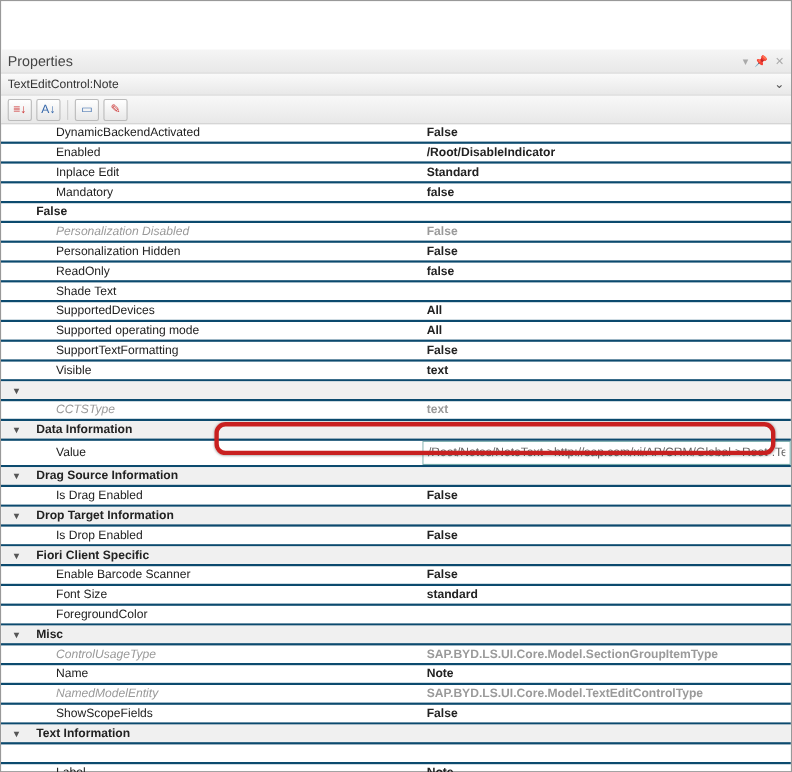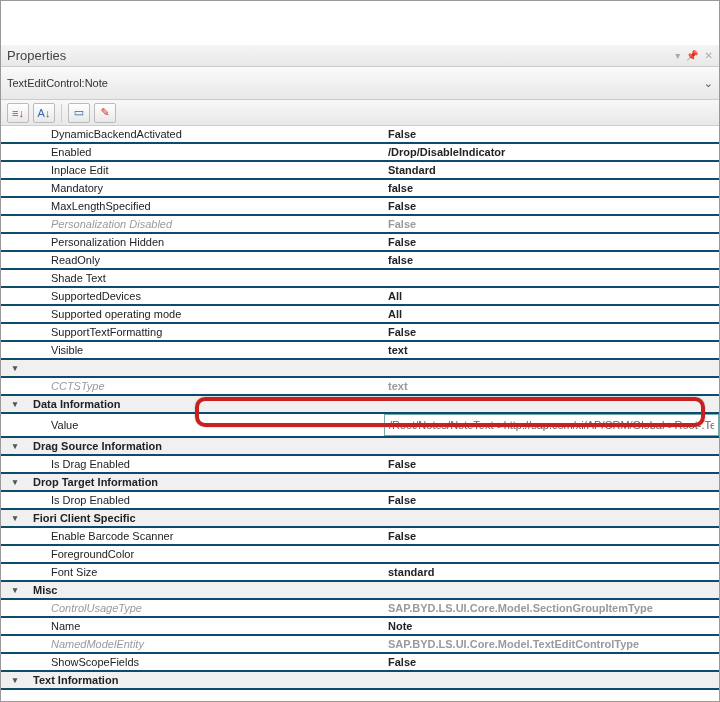--- a/index.html
+++ b/index.html
@@ -24,21 +24,21 @@
   }
   .title-bar .title { font-size: 13px; color: #444; }
   .title-bar .win-icons { display: flex; gap: 6px; color: #aaa; font-size: 10px; }
   .context-bar {
     background: linear-gradient(#fafafa, #e8e8e8);
     border-bottom: 1px solid #ccc;
     padding: 2px 6px;
     display: flex;
     justify-content: space-between;
     align-items: center;
-    height: 33px;
+    height: 20px;
     color: #333;
   }
   .context-bar .chev { color: #555; }
   .toolbar {
     background: linear-gradient(#f8f8f8, #e8e8e8);
     border-bottom: 1px solid #ccc;
     padding: 3px 6px;
     display: flex;
     gap: 4px;
     align-items: center;
@@ -169,35 +169,34 @@
 <div class="grid-wrap">
   <div class="grid" id="grid">
       <div class="row">
         <div class="gutter"></div>
         <div class="name">DynamicBackendActivated</div>
         <div class="val">False</div>
       </div>
       <div class="row">
         <div class="gutter"></div>
         <div class="name">Enabled</div>
-        <div class="val">/Drop/DisableIndicator</div>
+        <div class="val">/Root/DisableIndicator</div>
       </div>
       <div class="row">
         <div class="gutter"></div>
         <div class="name">Inplace Edit</div>
         <div class="val">Standard</div>
       </div>
       <div class="row">
         <div class="gutter"></div>
         <div class="name">Mandatory</div>
         <div class="val">false</div>
       </div>
       <div class="row">
         <div class="gutter"></div>
-        <div class="name">MaxLengthSpecified</div>
         <div class="val">False</div>
       </div>
       <div class="row">
         <div class="gutter"></div>
         <div class="name dim">Personalization Disabled</div>
         <div class="val dim">False</div>
       </div>
       <div class="row">
         <div class="gutter"></div>
         <div class="name">Personalization Hidden</div>
@@ -287,27 +286,27 @@
         <div class="name">Fiori Client Specific</div>
         <div class="val"></div>
       </div>
       <div class="row">
         <div class="gutter"></div>
         <div class="name">Enable Barcode Scanner</div>
         <div class="val">False</div>
       </div>
       <div class="row">
         <div class="gutter"></div>
-        <div class="name">ForegroundColor</div>
-        <div class="val"></div>
-      </div>
-      <div class="row">
-        <div class="gutter"></div>
         <div class="name">Font Size</div>
         <div class="val">standard</div>
+      </div>
+      <div class="row">
+        <div class="gutter"></div>
+        <div class="name">ForegroundColor</div>
+        <div class="val"></div>
       </div>
       <div class="row cat">
         <div class="gutter">
           <span class="caret">▾</span>
         </div>
         <div class="name">Misc</div>
         <div class="val"></div>
       </div>
       <div class="row">
         <div class="gutter"></div>

